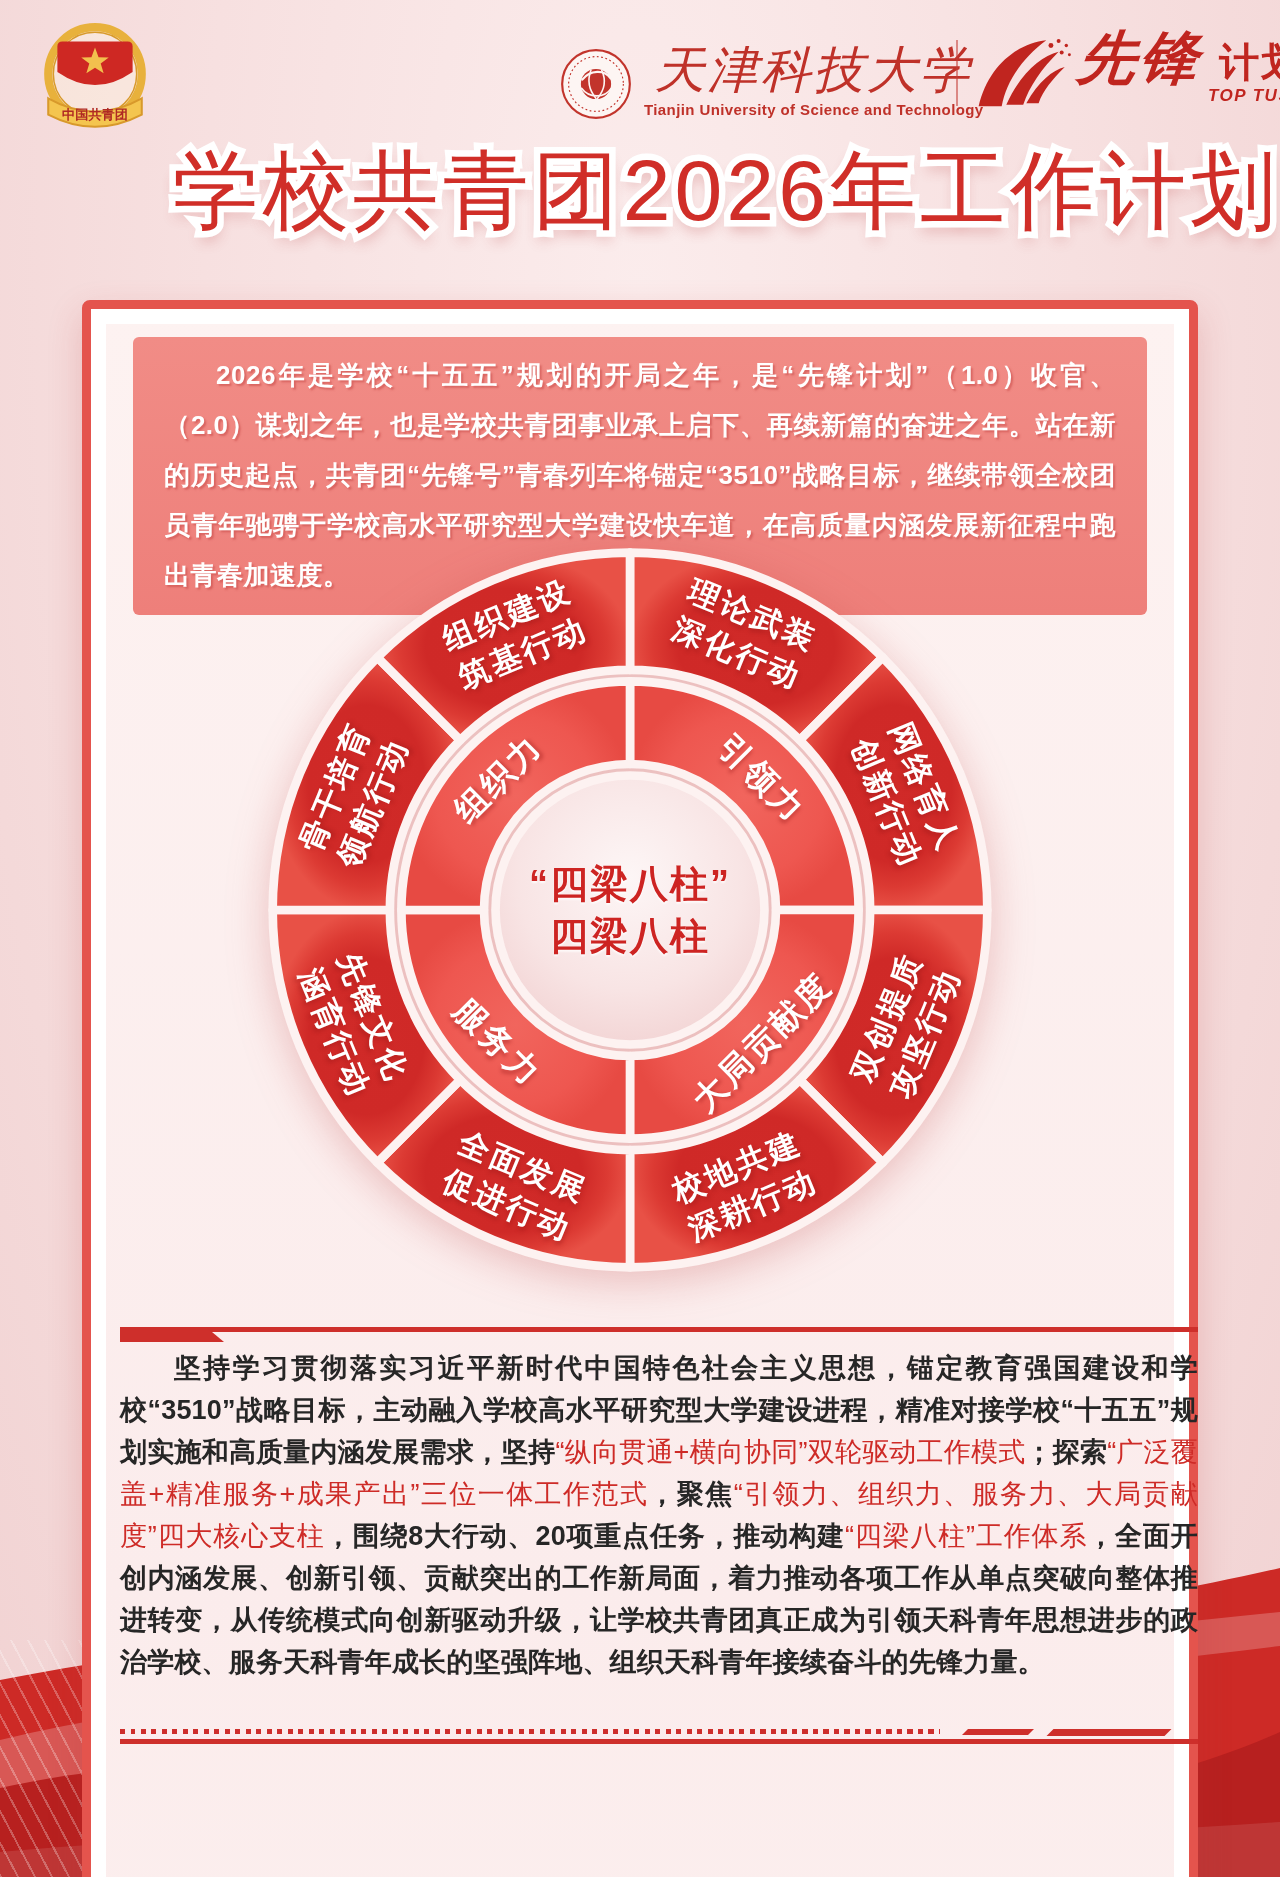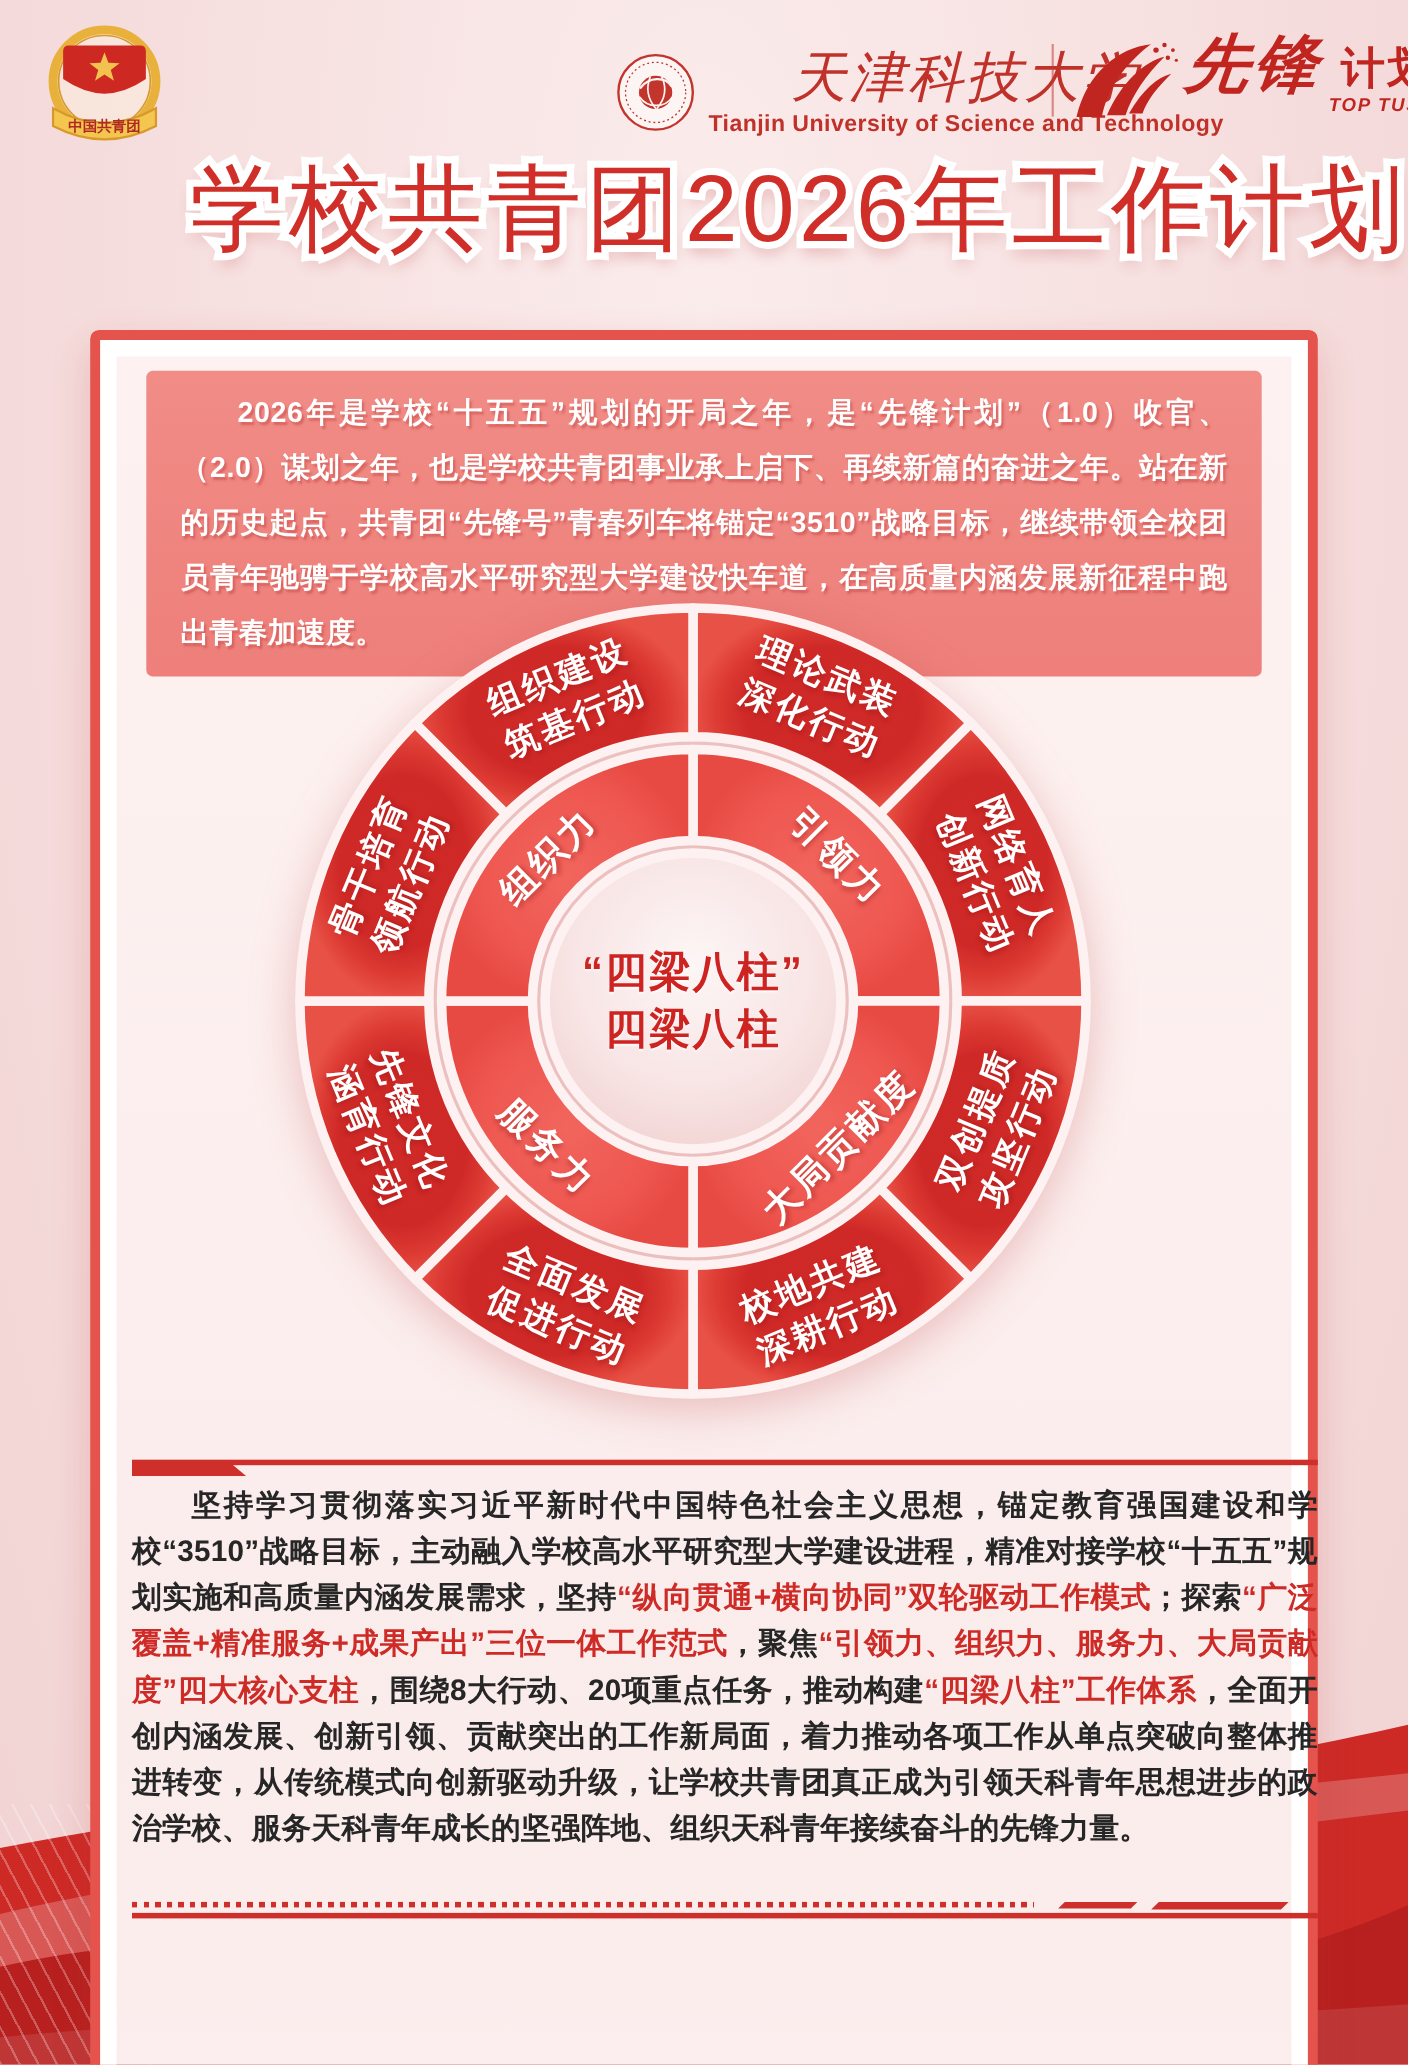--- a/index.html
+++ b/index.html
@@ -17,21 +17,21 @@
   }
   
   .emblem{position:absolute;left:34px;top:18px;width:122px;height:120px;}
   .uni{position:absolute;left:560px;top:42px;display:flex;align-items:flex-start;gap:12px;}
   .uni-seal{width:72px;height:72px;margin-top:6px;}
   .uni-text{display:flex;flex-direction:column;align-items:center;}
   .uni-name{
     font-family:"DejaVu Serif",serif;font-style:italic;font-weight:400;
     font-size:50px;line-height:56px;color:#bf3129;letter-spacing:3px;white-space:nowrap;
   }
-  .uni-en{font-size:21px;font-weight:700;color:#bf3129;letter-spacing:.4px;margin-top:3px;white-space:nowrap;}
+  .uni-en{font-size:15px;font-weight:700;color:#bf3129;letter-spacing:.4px;margin-top:3px;white-space:nowrap;}
   .logo-divider{position:absolute;left:956px;top:40px;width:2px;height:66px;background:rgba(195,60,55,.55);}
   .pioneer{position:absolute;left:974px;top:26px;display:flex;align-items:flex-start;}
   .pioneer-wing{width:100px;height:96px;}
   .pioneer-words{display:flex;align-items:flex-start;margin-left:4px;}
   .pioneer-main{
     font-family:"DejaVu Serif",serif;font-style:italic;font-weight:700;
     font-size:58px;line-height:64px;color:#c0251f;letter-spacing:4px;transform:skewX(-6deg);white-space:nowrap;
   }
   .pioneer-right{display:flex;flex-direction:column;align-items:flex-end;margin-left:6px;margin-top:14px;}
   .pioneer-sub{font-size:40px;font-weight:900;color:#c0251f;letter-spacing:2px;line-height:44px;white-space:nowrap;}
@@ -85,21 +85,21 @@
   .divider .dbar{
     position:absolute;left:0;top:0;width:104px;height:15px;background:#ce2f2b;
     clip-path:polygon(0 0, 86px 0, 104px 100%, 0 100%);
   }
   
   .closing{
     position:absolute;left:29px;top:1038px;width:1078px;margin:0;
     font-size:27px;line-height:42px;font-weight:600;color:#262626;
     text-align:justify;text-indent:2em;letter-spacing:.2px;
   }
-  .closing .run-red{color:#ce2b27;font-weight:700;margin-top:38px;}
+  .closing .run-red{color:#ce2b27;font-weight:400;margin-top:38px;}
   
   .footline{position:absolute;left:29px;top:1420px;width:1078px;height:18px;}
   .footline .dots{
     position:absolute;left:0;top:0;width:820px;height:5px;
     background:repeating-linear-gradient(90deg,#ce2f2b 0 5px, rgba(0,0,0,0) 5px 10.5px);
   }
   .footline .mark1{position:absolute;left:845px;top:0;width:66px;height:6px;background:#ce2f2b;transform:skewX(-45deg);}
   .footline .mark2{position:absolute;left:930px;top:0;width:118px;height:7px;background:#ce2f2b;transform:skewX(-45deg);}
   .footline .fline{position:absolute;left:0;right:0;top:10px;height:5px;background:#ce2f2b;}
 </style>

